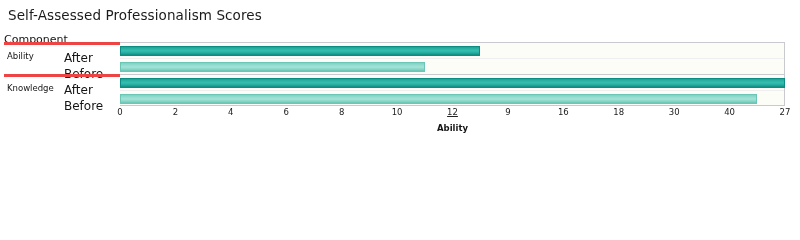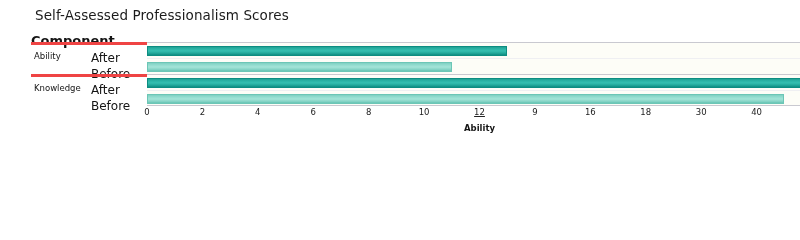--- a/index.html
+++ b/index.html
@@ -16,42 +16,41 @@
     position: relative;
   }
 
   .chart-root {
     position: absolute;
     left: 0;
     top: 0;
     width: 692px;
     height: 149px;
     background: #ffffff;
-    margin-left: 27px;
   }
 
   
   .chart-title {
     position: absolute;
     left: 8px;
     top: 7px;
     font-size: 13.5px;
     font-weight: 400;
     color: #1b1b1b;
     letter-spacing: 0.1px;
     white-space: nowrap;
   }
 
   
   .field-header {
     position: absolute;
     left: 4px;
     top: 33px;
-    font-size: 13px;
-    font-weight: bold;
+    font-size: 11px;
+    font-weight: normal;
     color: #141414;
     white-space: nowrap;
   }
 
   
   .row-labels {
     position: absolute;
     left: 4px;
     top: 42px;
     width: 116px;
@@ -201,18 +200,18 @@
       <span class="tick-label" style="left: 110.833px;">4</span>
       <span class="tick-label" style="left: 166.25px;">6</span>
       <span class="tick-label" style="left: 221.667px;">8</span>
       <span class="tick-label" style="left: 277.083px;">10</span>
       <span class="tick-label" style="left: 332.5px; text-decoration: underline;">12</span>
       <span class="tick-label" style="left: 387.917px;">9</span>
       <span class="tick-label" style="left: 443.333px;">16</span>
       <span class="tick-label" style="left: 498.75px;">18</span>
       <span class="tick-label" style="left: 554.167px;">30</span>
       <span class="tick-label" style="left: 609.583px;">40</span>
-      <span class="tick-label" style="left: 665px;">24</span>
+      <span class="tick-label" style="left: 665px;">27</span>
     </div>
 
   <div class="axis-title">Ability</div>
 
 </div>
 
 </body></html>

